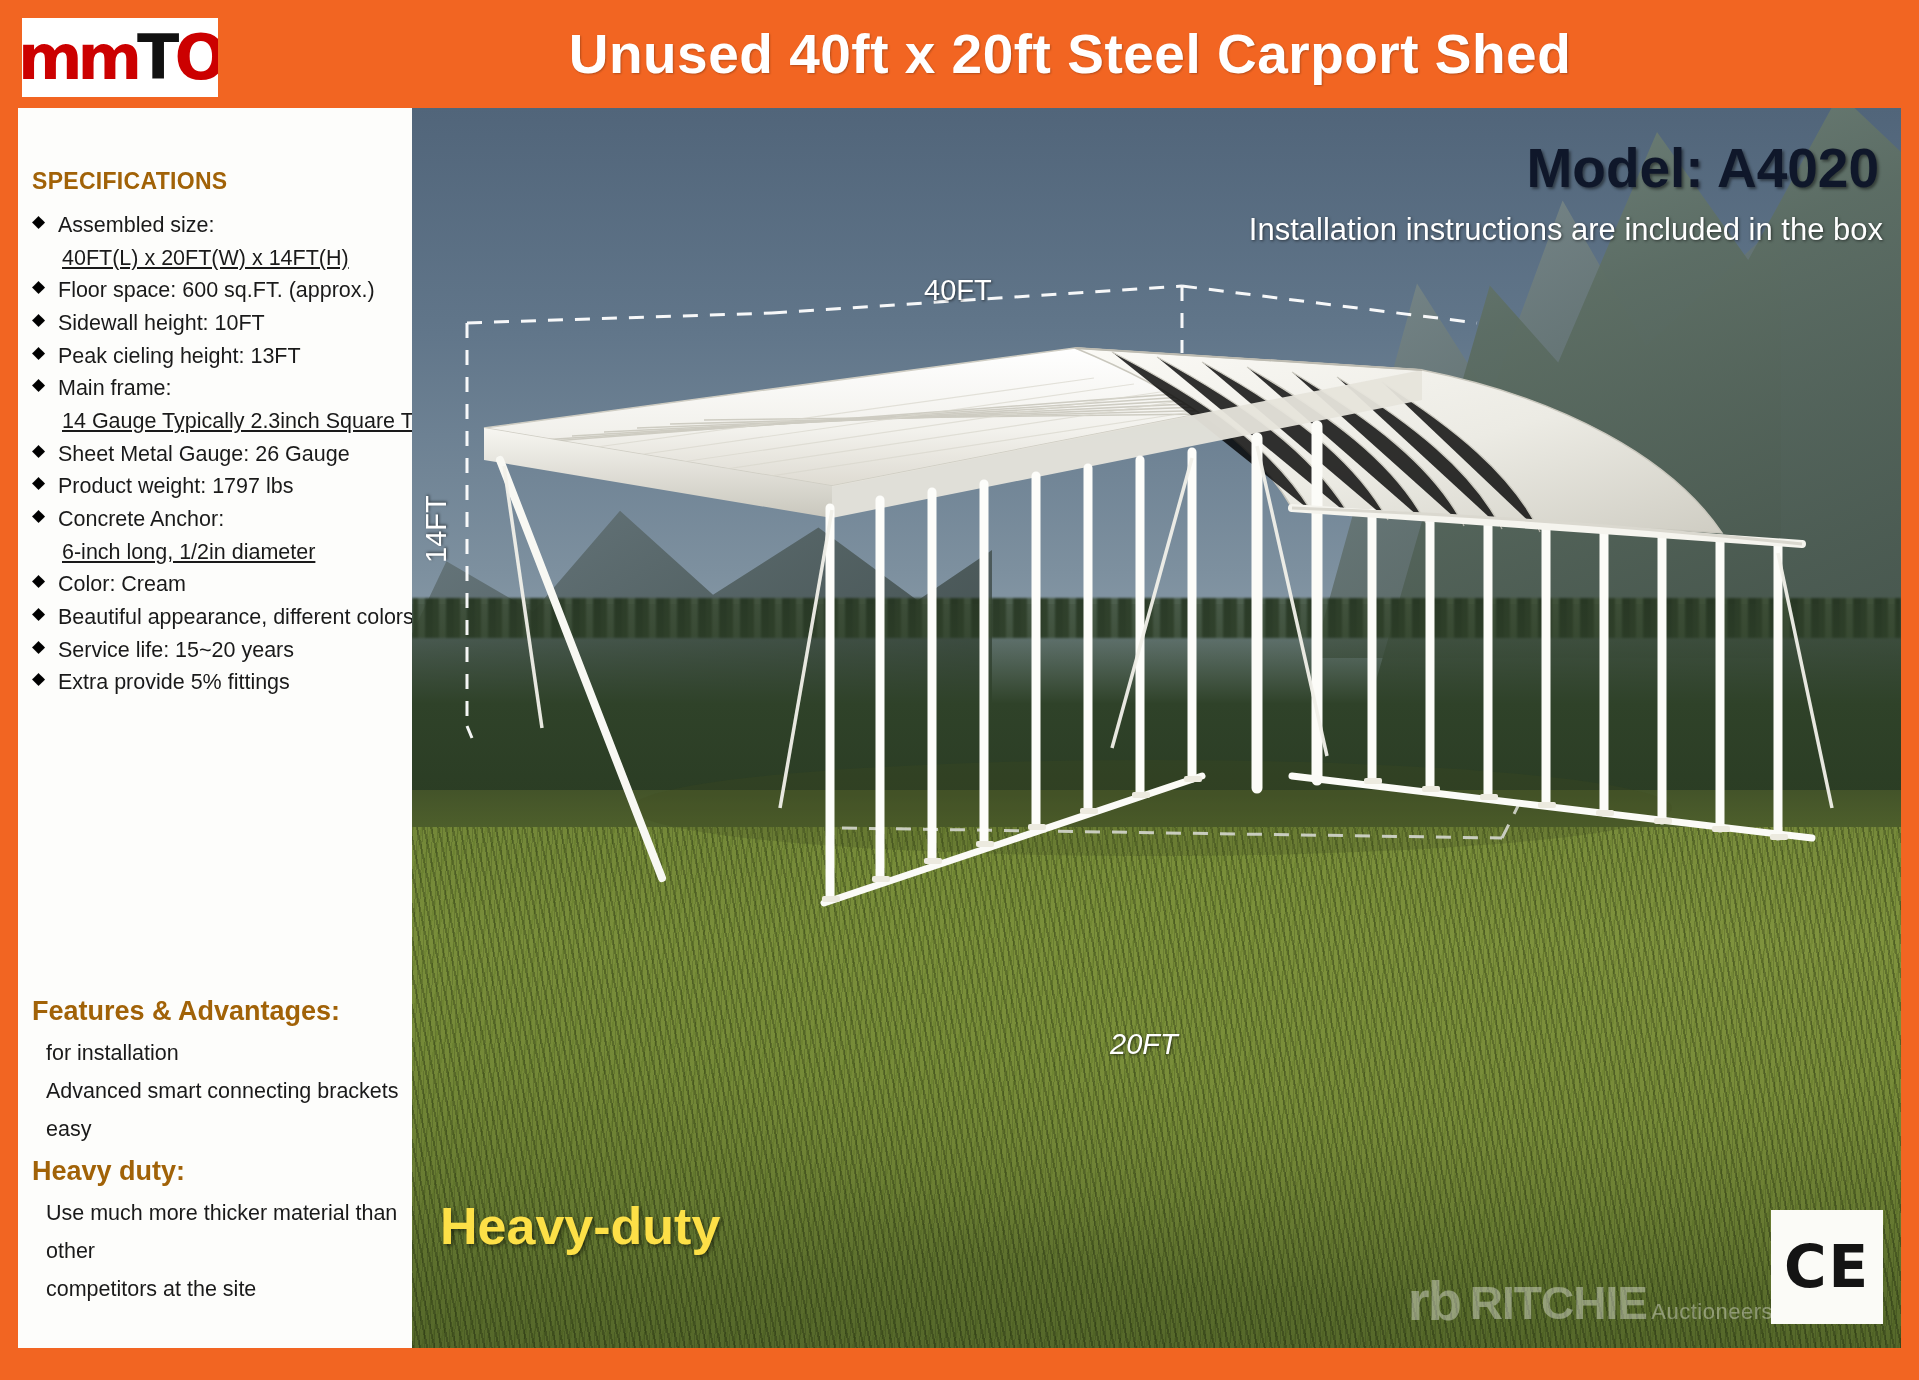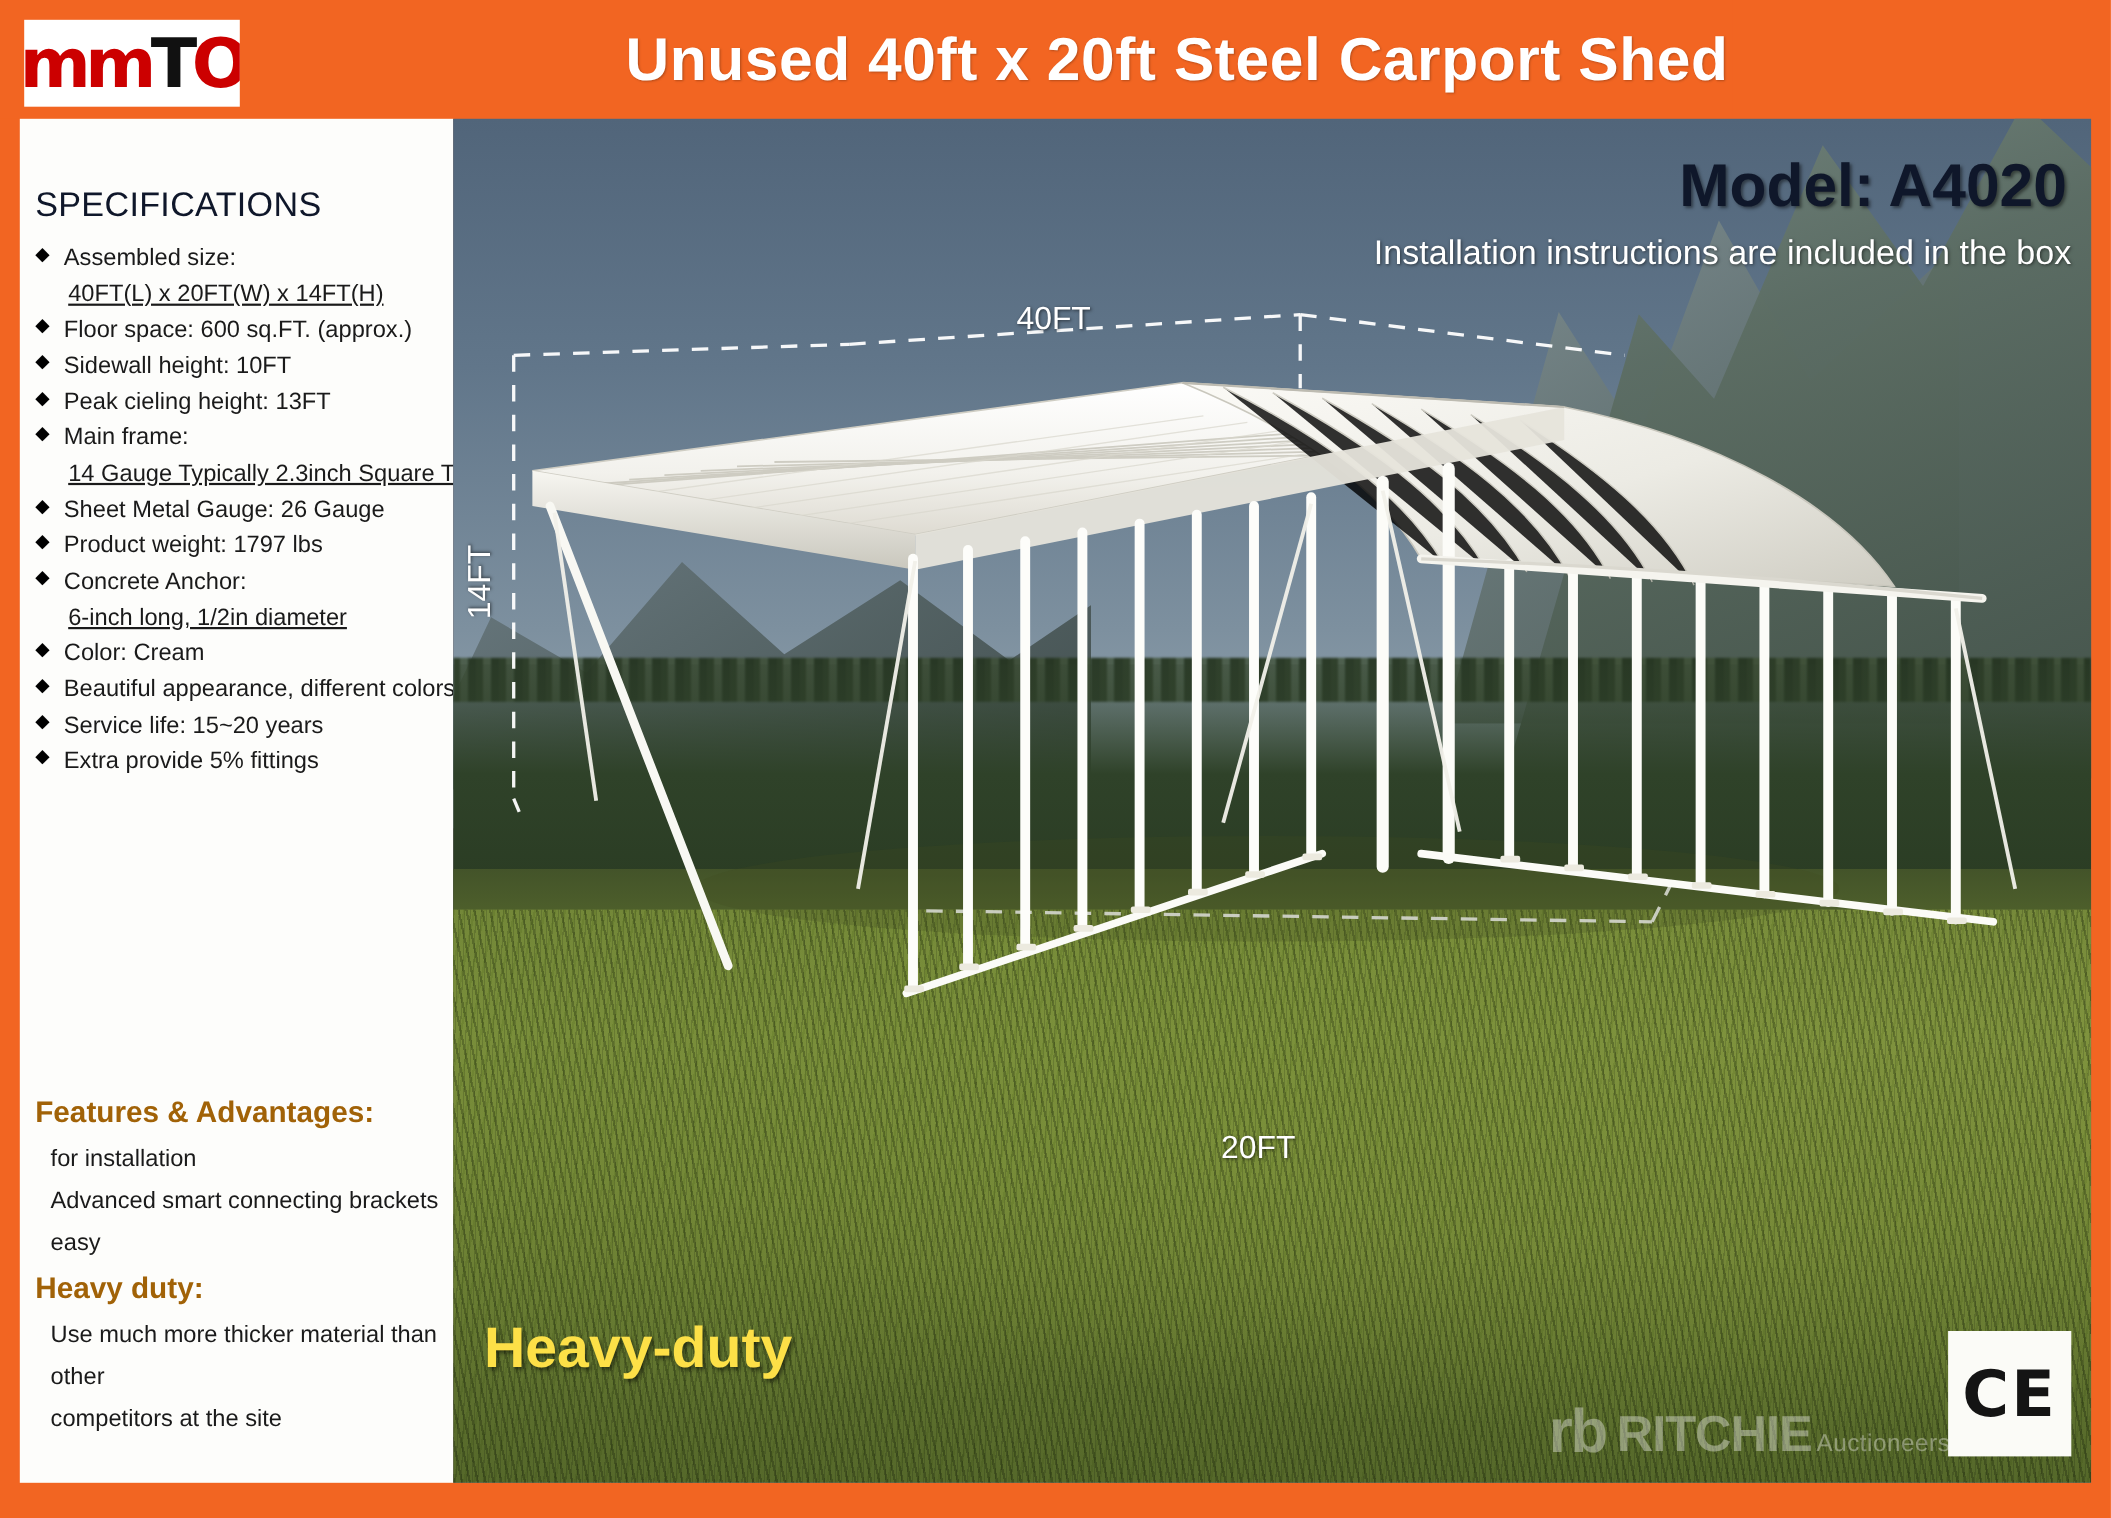--- a/index.html
+++ b/index.html
@@ -64,23 +64,23 @@
 
   
   .spec-panel {
     position: absolute;
     left: 18px; top: 108px;
     width: 394px; height: 1240px;
     background: #fdfdfb;
     padding: 60px 10px 10px 14px;
   }
   .spec-title {
-    font-size: 31px;
-    font-weight: normal;
-    color: #0f172a;
+    font-size: 23px;
+    font-weight: bold;
+    color: #a16207;
     margin-bottom: 14px;
     letter-spacing: .3px;
   }
   .spec-list { list-style: none; }
   .spec-list li {
     position: relative;
     font-size: 21.5px;
     color: #1a1a1a;
     line-height: 1.52;
     padding-left: 26px;
@@ -228,21 +228,21 @@
 
   
   .dim {
     position: absolute;
     color: #ffffff;
     font-size: 29px;
     text-shadow: 1px 1px 3px rgba(0,0,0,.6);
     white-space: nowrap;
   }
   .dim-40 { left: 512px; top: 166px; }
-  .dim-20 { left: 698px; top: 920px; }
+  .dim-20 { left: 698px; top: 920px; font-style: italic; }
   .dim-14 {
     left: 8px; top: 455px;
     transform: rotate(-90deg);
     transform-origin: left top;
   }
 
   
   .watermark {
     position: absolute;
     right: 128px; bottom: 22px;

